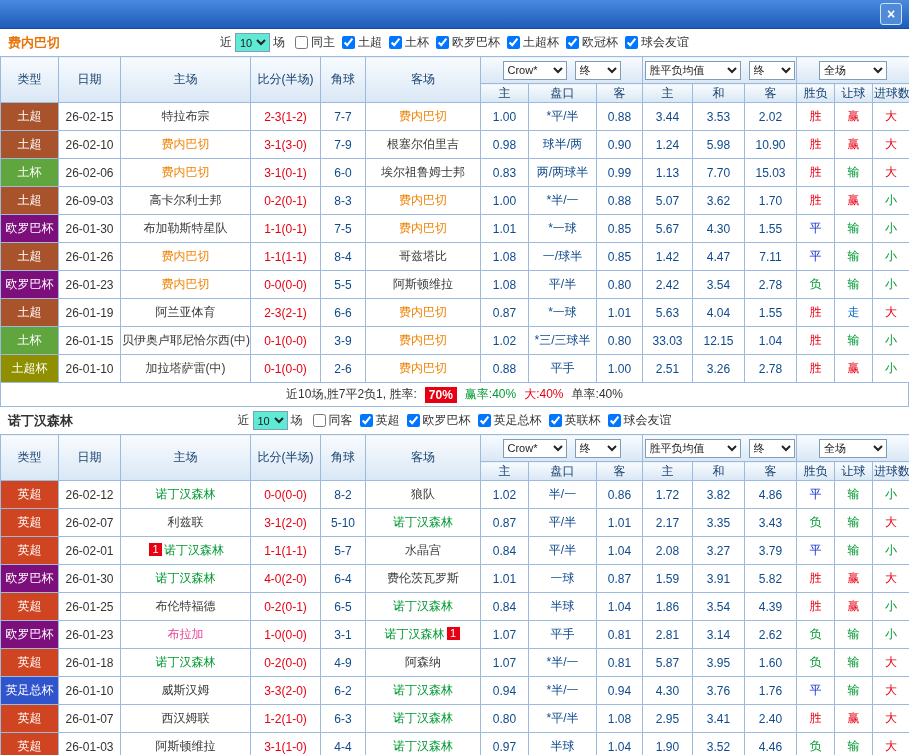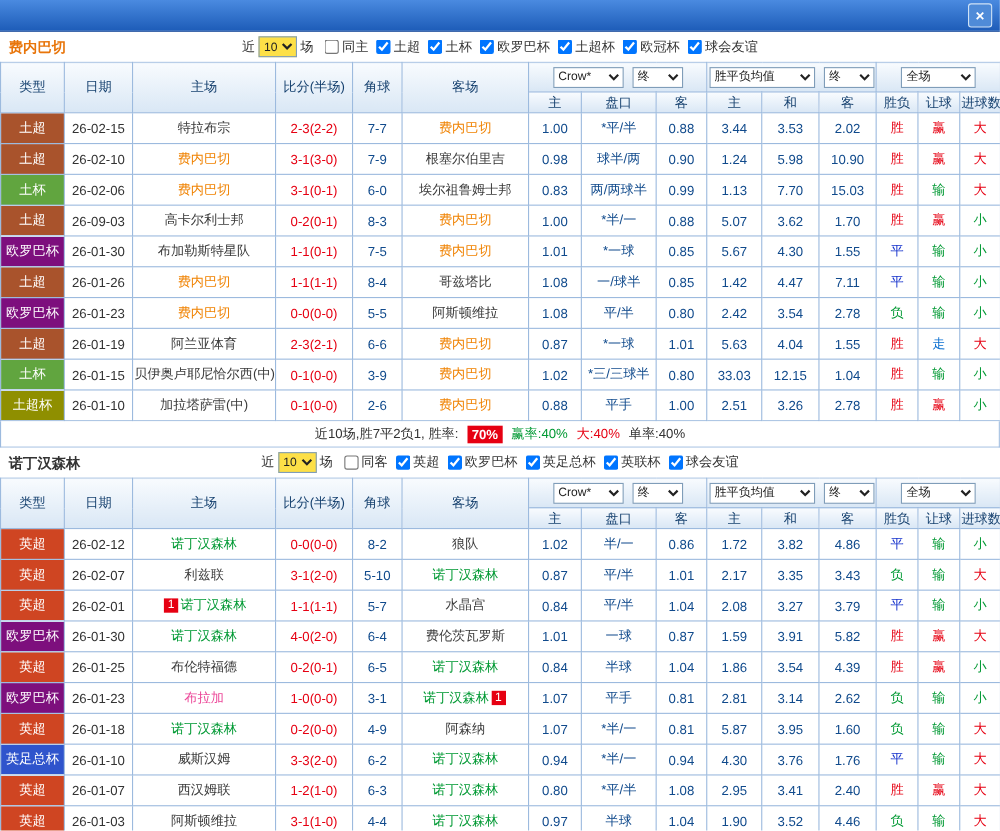--- a/index.html
+++ b/index.html
@@ -28,21 +28,21 @@
   .radio-label { color:#fff; font-size:12px; }
   .close-btn {
     position:absolute; right:7px; top:3px; width:22px; height:22px;
     background:#4f8bd8; border:1px solid #cfe2f6; border-radius:3px;
     color:#fff; text-align:center; line-height:20px; font-size:14px; font-weight:bold; cursor:pointer;
   }
   
   .section-head { height:27px; position:relative; display:flex; align-items:center; background:#fff; }
   .team-name { position:absolute; left:8px; font-weight:bold; font-size:13px; }
   .filter { margin:0 auto; display:flex; align-items:center; gap:3px; font-size:12px; color:#333; }
-  .filter select { height:19px; font-size:11px; border:1px solid #7f9db9; background:#fde047; }
+  .filter select { height:19px; font-size:11px; border:1px solid #7f9db9; background:#5eead4; }
   .chk { display:inline-flex; align-items:center; margin-left:7px; cursor:pointer; }
   .chk input { width:13px; height:13px; margin:0 3px 0 0; }
   
   table { width:909px; border-collapse:collapse; table-layout:fixed; font-size:12px; }
   th, td {
     border:1px solid #9cbade; text-align:center; padding:0 1px;
     white-space:nowrap; overflow:hidden;
   }
   thead th {
     background:linear-gradient(#f8fbfe,#d9e7f5); color:#16416f; font-weight:normal;
@@ -168,21 +168,21 @@
           <th>胜负</th>
           <th>让球</th>
           <th>进球数</th>
         </tr>
       </thead>
       <tbody>
           <tr>
             <td class="type-cell" style="background: rgb(169, 83, 44);">土超</td>
             <td class="date-cell">26-02-15</td>
             <td class="team-cell"><span class="team-link" style="color: rgb(58, 58, 58);">特拉布宗</span></td>
-            <td class="score-cell">2-3(2-2)</td>
+            <td class="score-cell">2-3(1-2)</td>
             <td class="corner-cell">7-7</td>
             <td class="team-cell"><span class="team-link" style="color: rgb(240, 130, 0);">费内巴切</span></td>
             <td class="odds-cell">1.00</td>
             <td class="odds-cell">*平/半</td>
             <td class="odds-cell">0.88</td>
             <td class="odds-cell">3.44</td>
             <td class="odds-cell">3.53</td>
             <td class="odds-cell">2.02</td>
             <td class="flag-cell" style="color: rgb(230, 0, 18);">胜</td>
             <td class="flag-cell" style="color: rgb(230, 0, 18);">赢</td>

